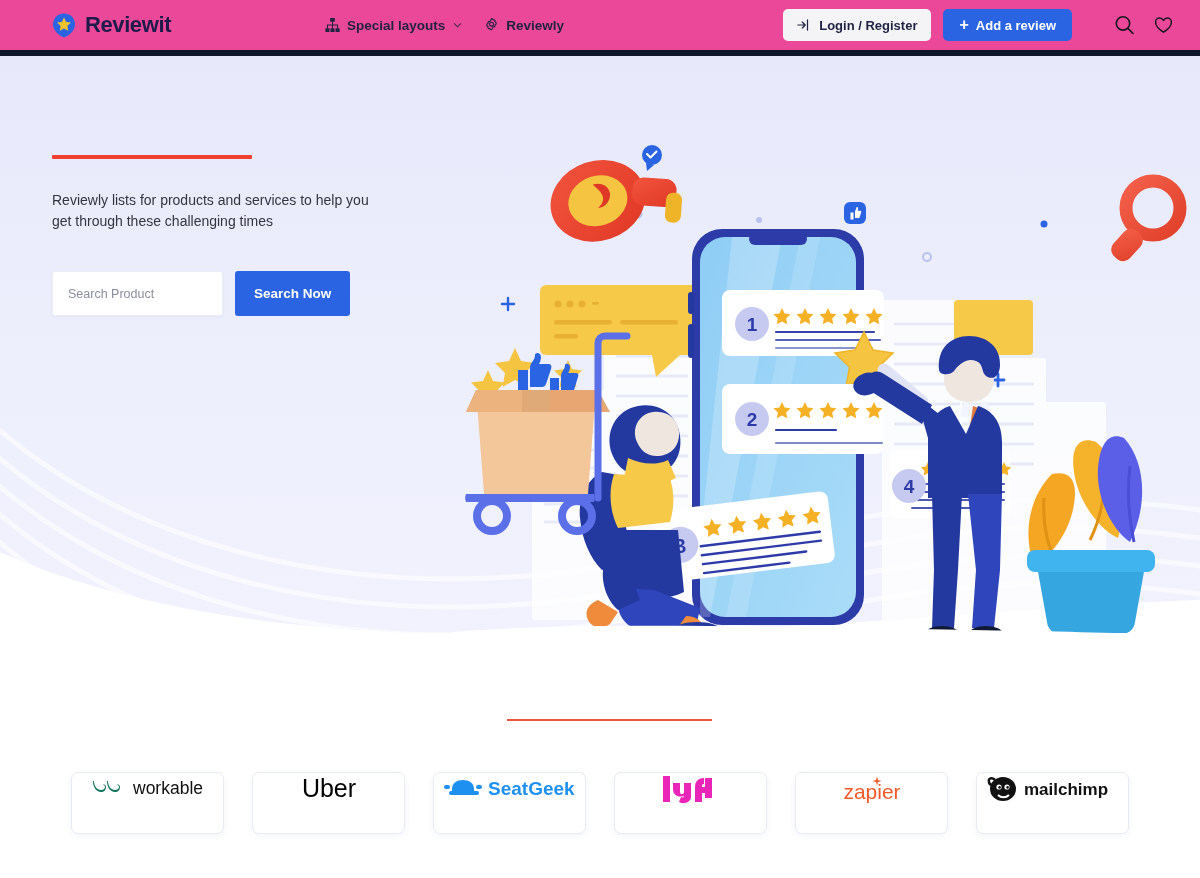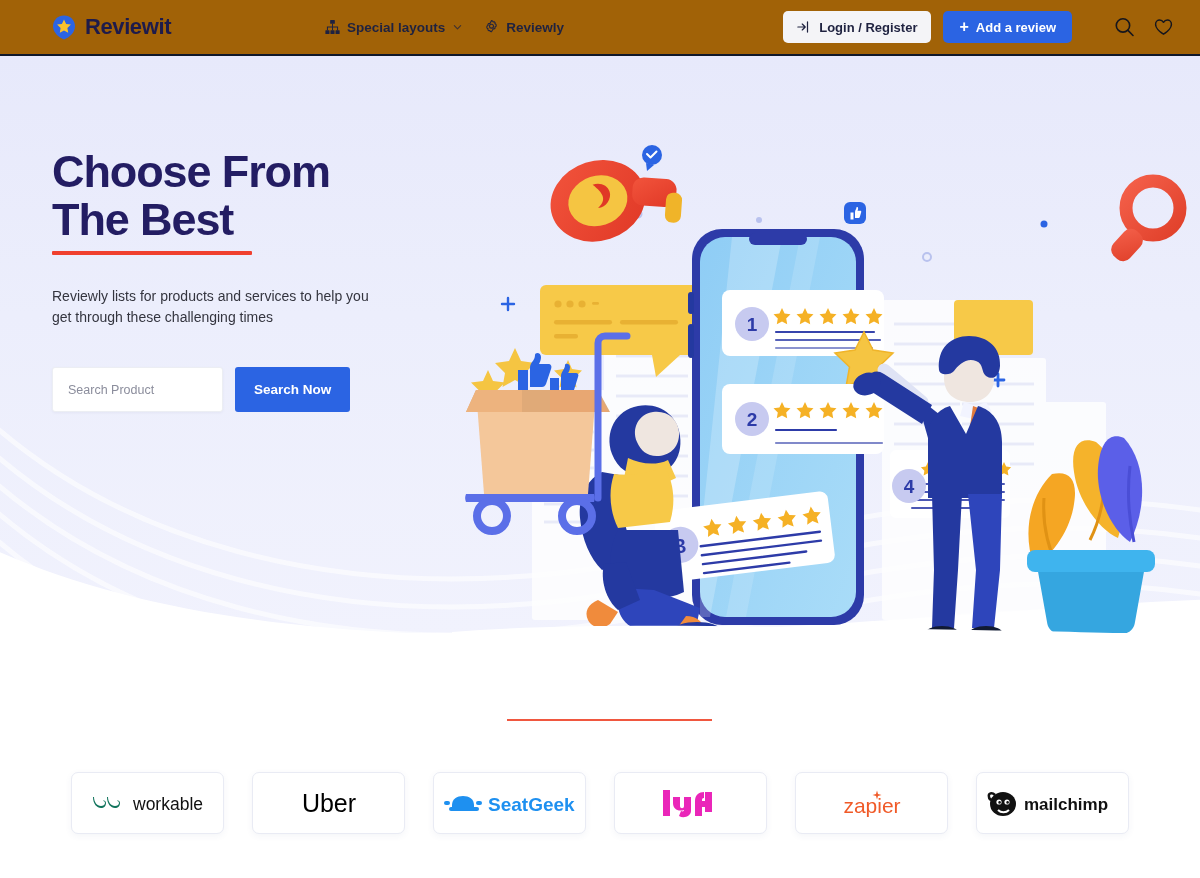--- a/index.html
+++ b/index.html
@@ -9,22 +9,22 @@
     height: 878px;
     overflow: hidden;
     background: #ffffff;
     font-family: "Liberation Sans", sans-serif;
   }
 
   
   .header {
     position: relative;
     height: 56px;
-    background: #a16207;
-    border-bottom: 2px solid #0f172a;
+    background: #ec4899;
+    border-bottom: 6px solid #0f172a;
     display: flex;
     align-items: center;
     z-index: 40;
   }
 
   .brand {
     position: absolute;
     left: 52px;
     top: 50%;
     transform: translateY(-50%);
@@ -238,21 +238,21 @@
     gap: 28px;
   }
   .logo-card {
     width: 153px;
     height: 62px;
     background: #ffffff;
     border: 1px solid #e9ebf4;
     border-radius: 7px;
     box-shadow: 0 2px 7px rgba(60,70,130,.055);
     display: flex;
-    align-items: center;
+    align-items: flex-start;
     justify-content: center;
     cursor: pointer;
   }
   .logo-card svg { display: block; }
 </style>
 </head>
 <body>
 
 <div class="header">
 
@@ -319,22 +319,20 @@
       <path d="M-20 20 C 120 150, 330 205, 560 180 C 760 158, 940 75, 1220 120"></path>
       <path d="M-20 48 C 120 178, 330 233, 560 208 C 760 186, 940 103, 1220 148"></path>
       <path d="M-20 76 C 120 206, 330 261, 560 236 C 760 214, 940 131, 1220 176"></path>
       <path d="M-20 104 C 120 234, 330 289, 560 264 C 760 242, 940 159, 1220 204"></path>
       <path d="M-20 132 C 120 262, 330 317, 560 292 C 760 270, 940 187, 1220 232"></path>
     </g>
     <path d="M-20 150 C 160 236, 400 252, 700 238 C 950 226, 1080 210, 1220 206 L1220 245 L-20 245 Z" fill="#ffffff"></path>
   </svg>
 
   <div class="hero-copy">
-    <h1 class="hero-title">Choose From
-The Best</h1>
     <div class="title-rule"></div>
     <p class="hero-sub">Reviewly lists for products and services to help you get through these challenging times</p>
     <div class="hero-search">
       <input class="search-input" type="text" placeholder="Search Product" style="">
       <button class="btn-search">Search Now</button>
     </div>
   </div>
 
   <div class="hero-art">
     <svg viewBox="0 0 748 560">

